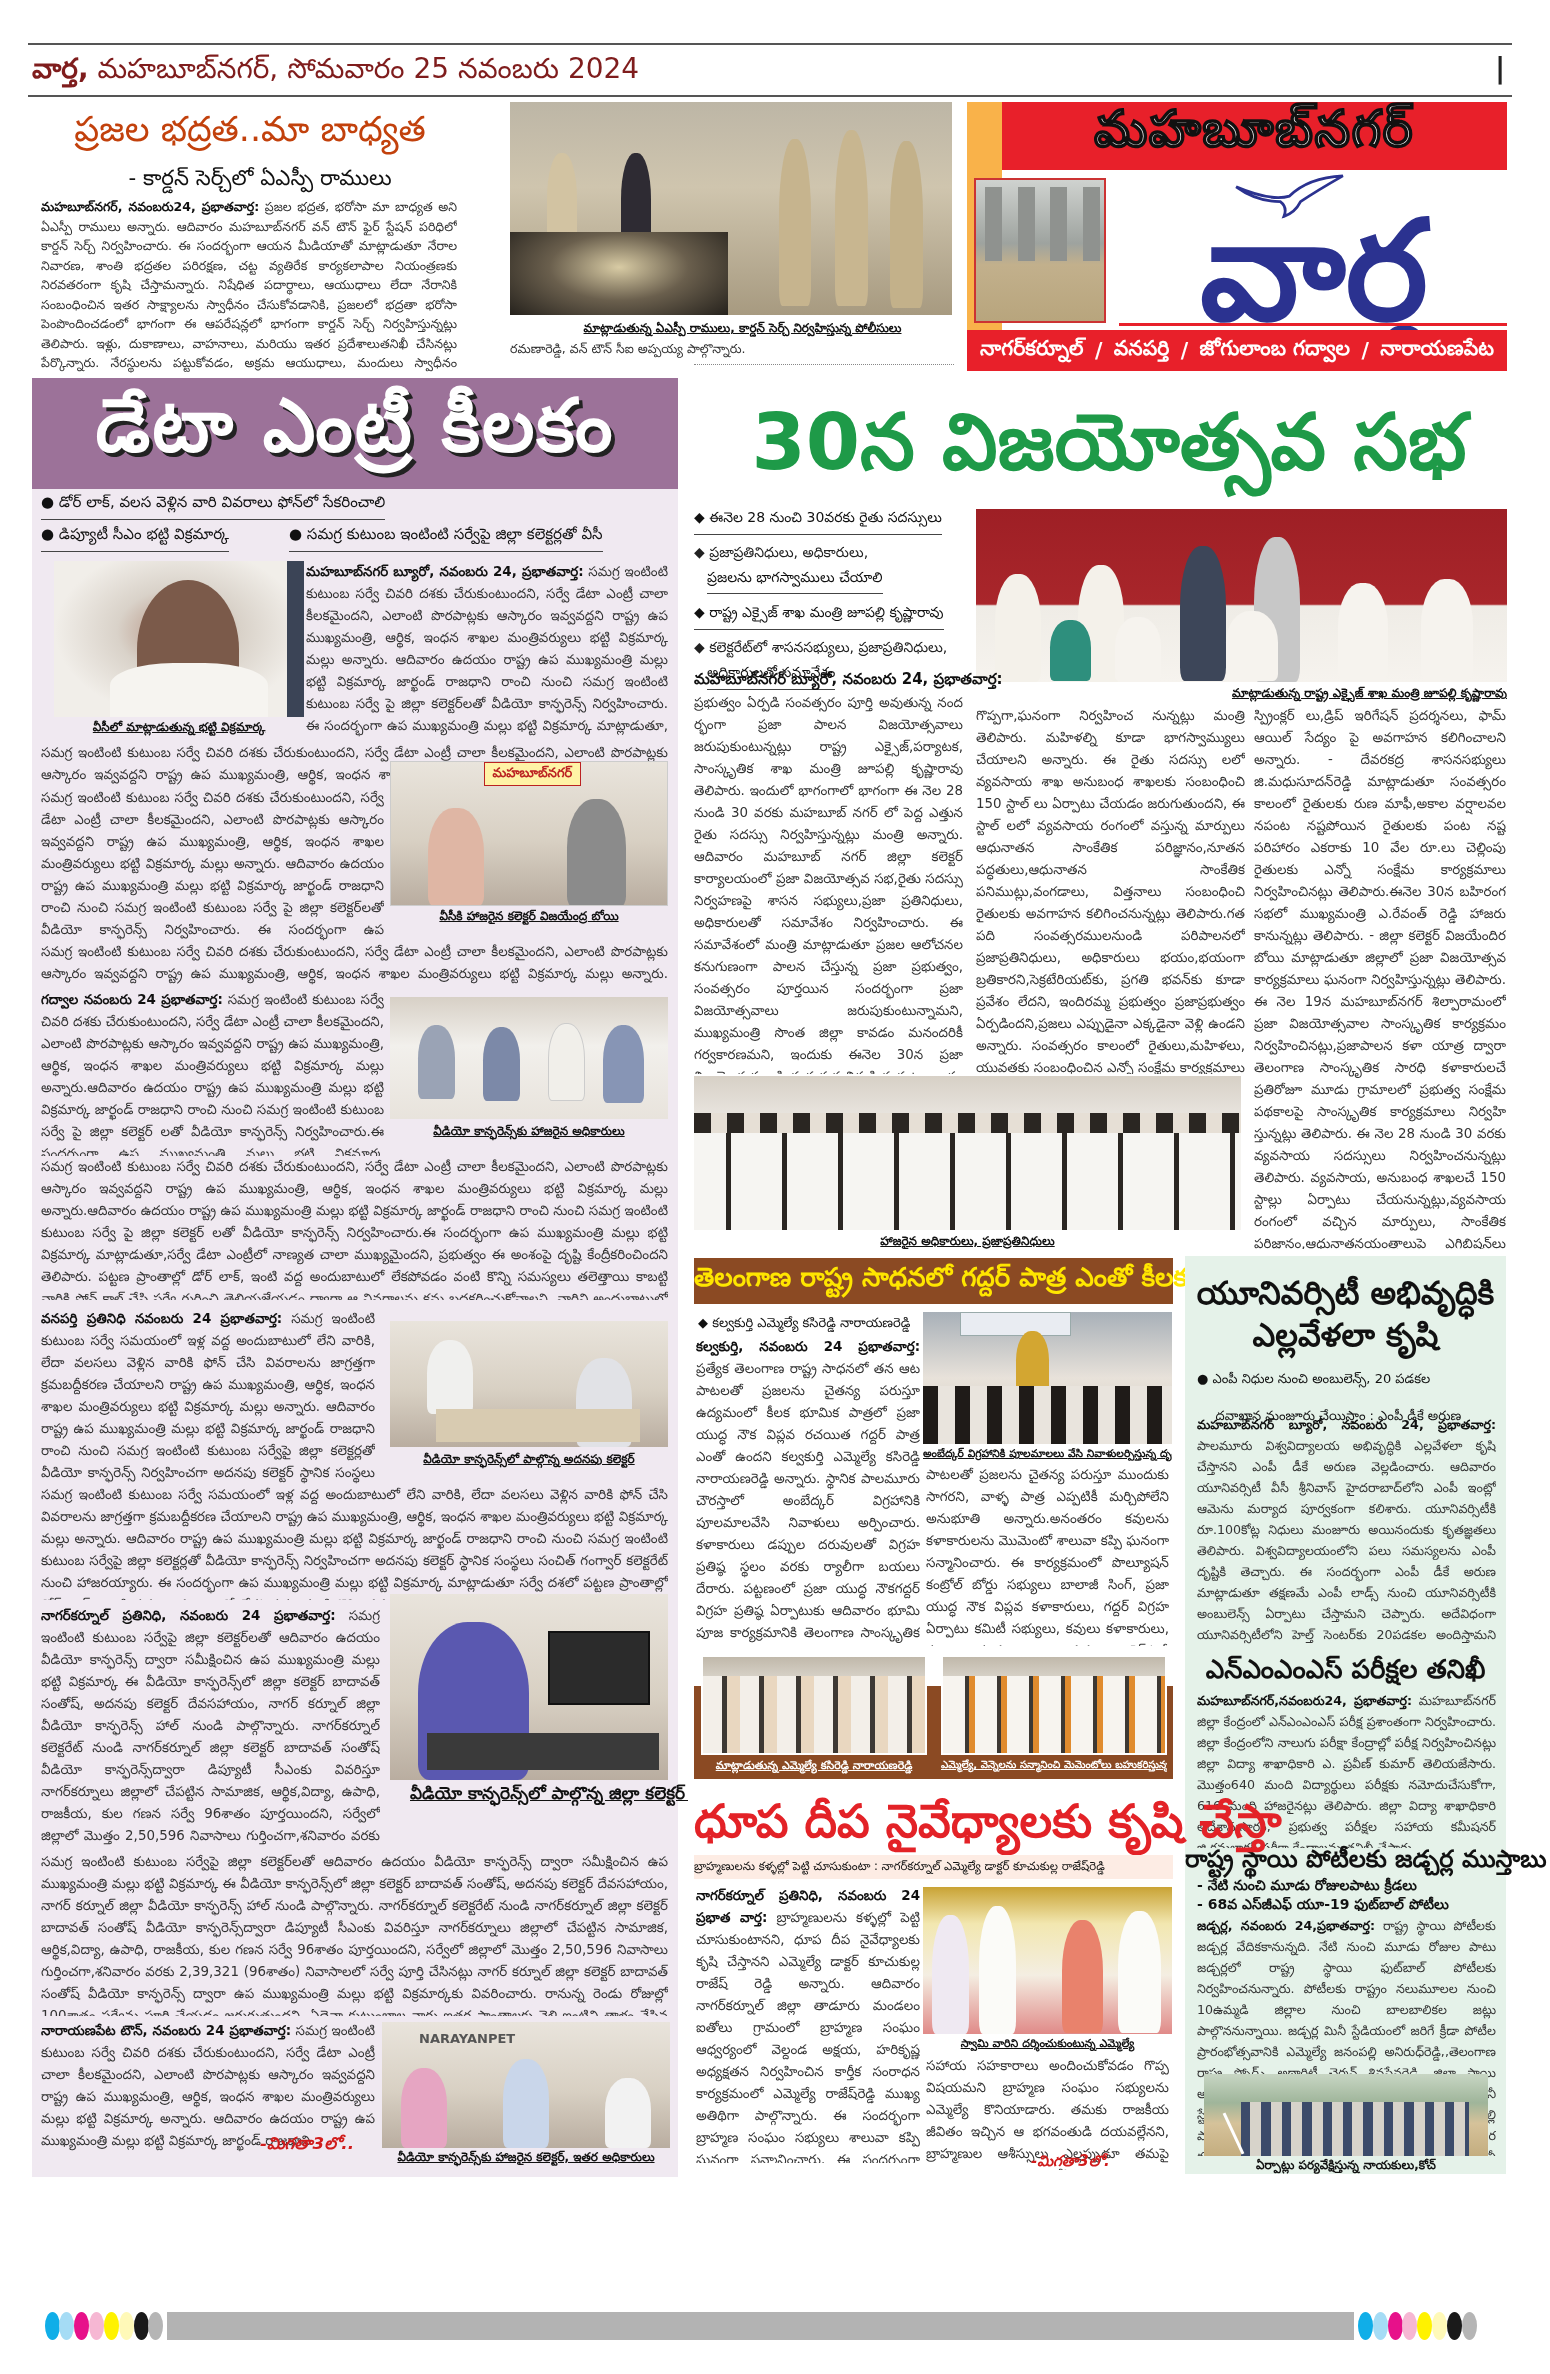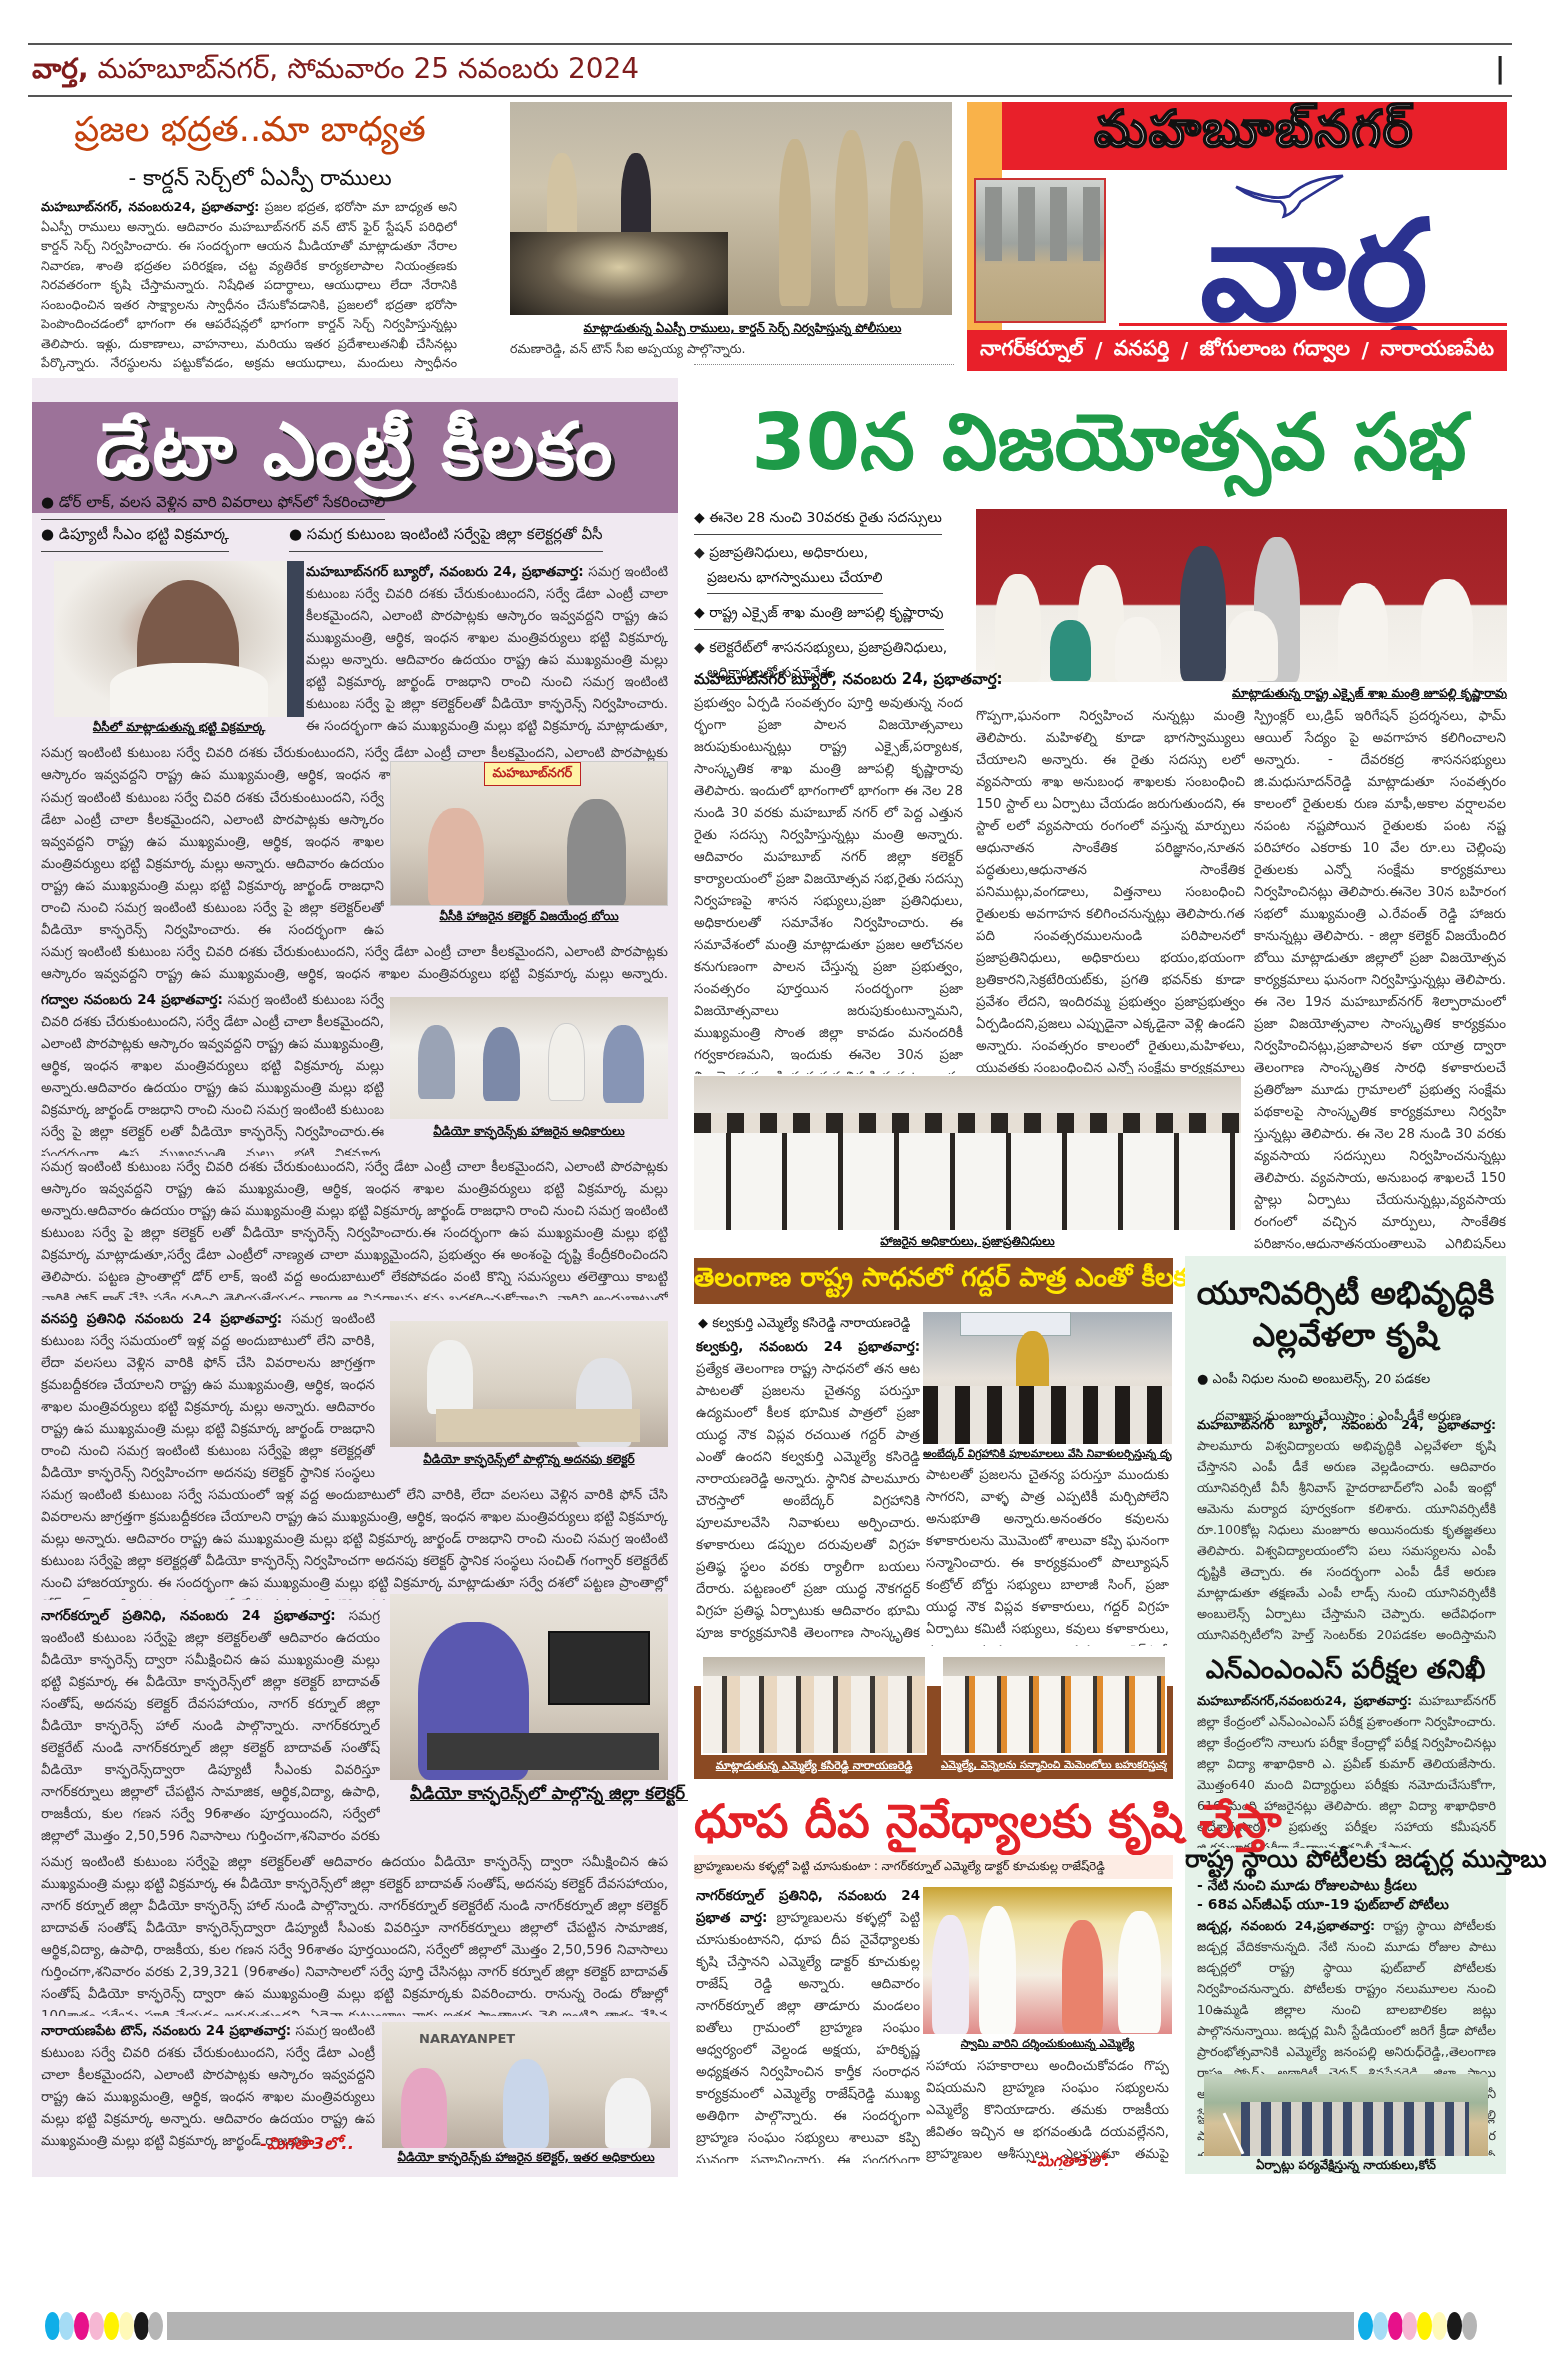--- a/index.html
+++ b/index.html
@@ -15,21 +15,21 @@
   .caption { position: absolute; font-size: 12px; font-weight: 700; color: #111; text-align: center; text-decoration: underline; white-space: nowrap; overflow: hidden; }
   .bullet { font-size: 16px; color: #111; white-space: nowrap; border-bottom: 1.4px solid #444; padding-bottom: 4.6px; display: inline-block; }
   .continued { color: #d01c1c; font-weight: 700; font-size: 16.7px; font-style: italic; }
   
   .mast-orange { background: #f9b24a; }
   .mast-red { background: #e8202a; }
   .mast-title { color: #fff; font-size: 58px; font-weight: 700; -webkit-text-stroke: 1.9px #111; letter-spacing: 1.9px; }
   .mast-logo { color: #2b3290; font-size: 158px; font-weight: 900; line-height: 1; }
   .mast-regions { color: #fff; font-size: 20.4px; font-weight: 700; white-space: nowrap; }
   
-  .hl-purple { background: #9c7299; margin-top: 24px; }
+  .hl-purple { background: #9c7299; }
   .hl-purple-text { color: #fff; font-size: 85px; font-weight: 900; text-shadow: 3.7px 3.7px 0 #222; letter-spacing: 1.9px; white-space: nowrap; }
   .hl-green { color: #1e9a48; font-size: 83px; font-weight: 700; white-space: nowrap; }
   .hl-brown { background: #8b4a23; }
   .hl-yellow-text { color: #ffe600; font-size: 31px; font-weight: 700; white-space: nowrap; }
   .hl-red { color: #e32227; font-size: 59px; font-weight: 700; white-space: nowrap; }
   .panel-lilac { background: #f0e9f1; }
   .panel-green { background: #e5f2e9; }
   .panel-pink { background: #fdece4; }
   .side-head { font-size: 39px; font-weight: 700; color: #111; text-align: center; line-height: 1.3; }
   .sub-note { font-size: 14px; font-weight: 700; color: #111; white-space: nowrap; }

